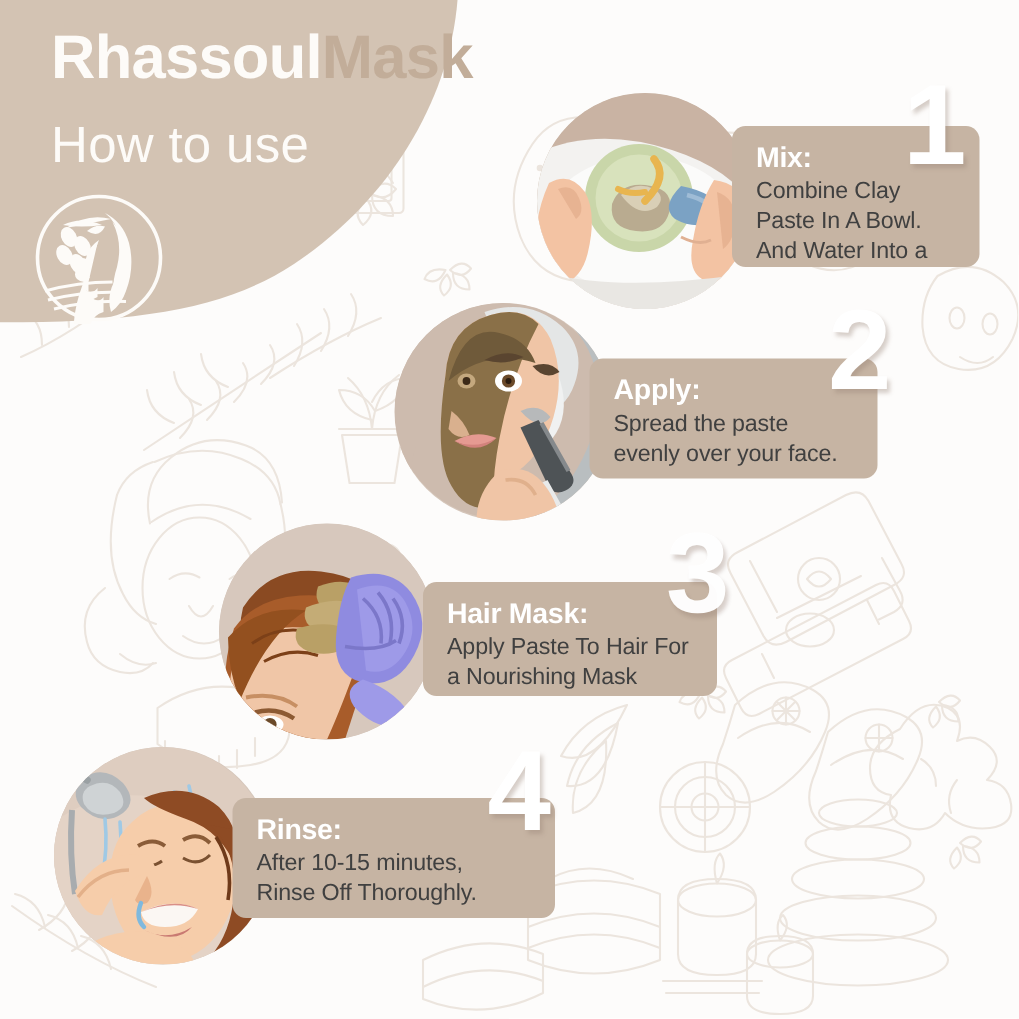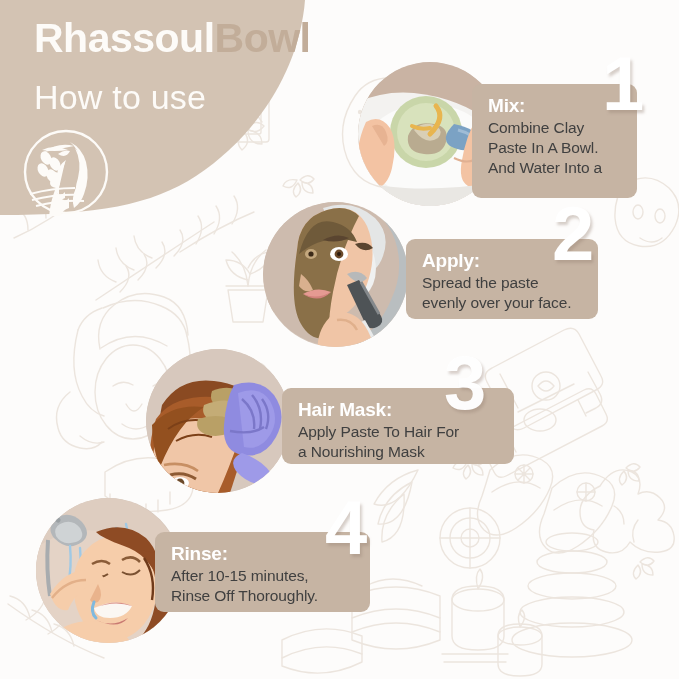--- a/index.html
+++ b/index.html
@@ -37,29 +37,29 @@
                 letter-spacing:-.2px;margin-bottom:1px;}
   .txtbox .body{color:#404040;font-weight:400;font-size:15.5px;line-height:1.28;
                 letter-spacing:-.1px;}
   .txtbox .body span{display:block;white-space:nowrap;}
 
   .num{position:absolute;font-size:76px;font-weight:700;color:#ffffff;line-height:1;
        text-shadow:2px 3px 3px rgba(150,130,115,.38);letter-spacing:-2px;}
 
   
   #step1 .photo {left:358px;top:62px;width:144px;height:144px;}
-  #step1 .txtbox{left:472px;top:84px;width:165px;height:114px;}
+  #step1 .txtbox{left:488px;top:84px;width:165px;height:94px;}
   #step1 .num   {left:602px;top:46px;}
 
   #step2 .photo {left:263px;top:202px;width:145px;height:145px;}
-  #step2 .txtbox{left:406px;top:239px;width:192px;height:80px;}
+  #step2 .txtbox{left:393px;top:239px;width:192px;height:80px;}
   #step2 .num   {left:552px;top:196px;}
 
   #step3 .photo {left:146px;top:349px;width:144px;height:144px;}
-  #step3 .txtbox{left:282px;top:388px;width:232px;height:76px;}
+  #step3 .txtbox{left:282px;top:388px;width:196px;height:76px;}
   #step3 .num   {left:444px;top:345px;opacity:.97;}
 
   #step4 .photo {left:36px;top:498px;width:145px;height:145px;}
   #step4 .txtbox{left:155px;top:532px;width:215px;height:80px;}
   #step4 .num   {left:325px;top:490px;}
 </style>
 </head>
 <body>
 
 <div id="page">
@@ -307,21 +307,21 @@
     </svg>
   </div>
 
   <div class="header-blob">
     <svg viewBox="0 0 380 215" xmlns="http://www.w3.org/2000/svg">
       <path d="M0 0 H305 C300 64 262 132 196 176 C152 205 96 215 0 215 Z" fill="#d3c3b3"></path>
     </svg>
   </div>
 
   <div class="title">
-    <span class="seg-a">Rhassoul</span><span class="seg-b">Bowl</span>
+    <span class="seg-a">Rhassoul</span><span class="seg-b">Mask</span>
   </div>
   <div class="subtitle">How to use</div>
 
   <div class="logo">
     <svg viewBox="0 0 88 88" xmlns="http://www.w3.org/2000/svg">
       <circle cx="44" cy="44" r="41" fill="none" stroke="#fdfbf8" stroke-width="2.4"></circle>
       <g fill="#fdfbf8">
         <path d="M48 14 q12 6 16 20 q4 16 -2 32 q-3 9 -10 14 q-3 -10 2 -20 q7 -14 4 -28 q-2 -12 -10 -18z"></path>
         <path d="M53 20 q10 10 10 26 q0 16 -9 28 q-2 -12 2 -24 q4 -16 -3 -30z"></path>
         <path d="M36 26 q6 -5 12 -3 q-4 8 -12 3z"></path>

